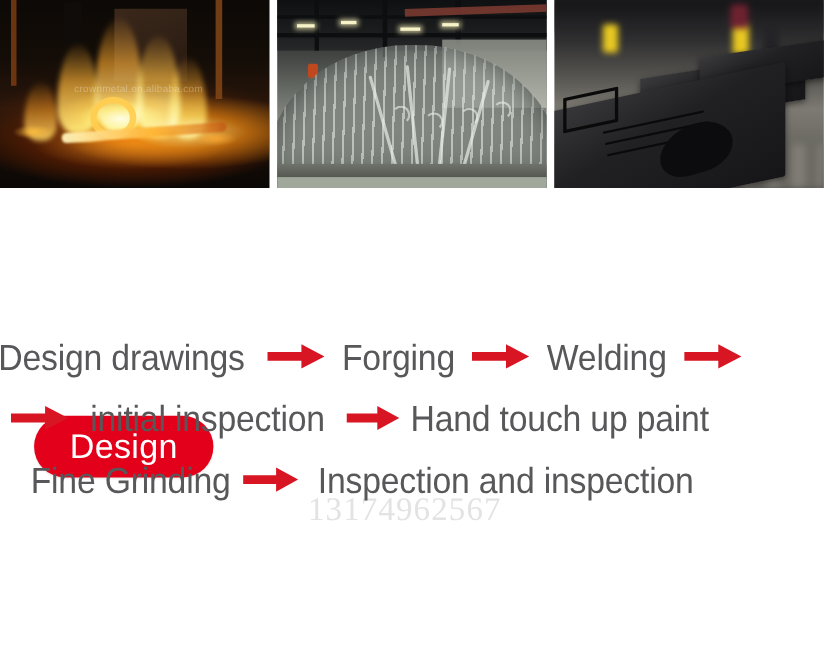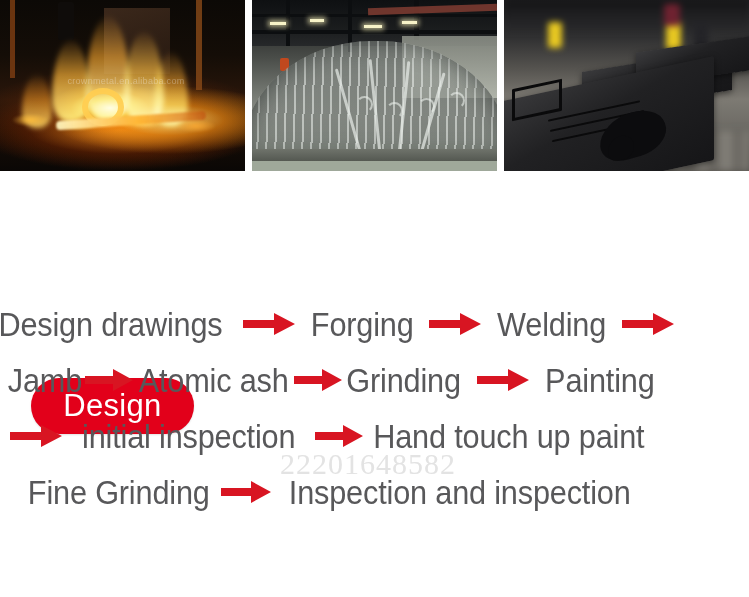--- a/index.html
+++ b/index.html
@@ -320,21 +320,21 @@
     <div class="dr-orn" style="left:104px;top:136px;width:26px;height:24px;transform:skewY(-12deg);"></div>
   </div>
 </div>
 
 <div class="process-section">
 
   <div class="badge-wrap">
     <div class="badge">Design</div>
   </div>
 
-  <div class="watermark">22201648582</div>
+  <div class="watermark">13174962567</div>
 
   <div class="flow">
 
     <div class="flow-line">
       <span class="step">Design drawings</span>
       <span class="gap-md"></span>
       <span class="arrow">
         <svg width="52" height="24" viewBox="0 0 52 24">
             <path d="M0 8 H31 V1 L52 12 L31 23 V16 H0 Z" fill="#d81522"></path>
           </svg>
@@ -351,43 +351,20 @@
       <span class="step">Welding</span>
       <span class="gap-md"></span>
       <span class="arrow">
         <svg width="52" height="24" viewBox="0 0 52 24">
             <path d="M0 8 H31 V1 L52 12 L31 23 V16 H0 Z" fill="#d81522"></path>
           </svg>
       </span>
     </div>
 
 
-    <div class="flow-line">
-      <span class="step">Jamb</span>
-      <span class="arrow">
-        <svg width="48" height="24" viewBox="0 0 48 24">
-            <path d="M0 8 H28 V1 L48 12 L28 23 V16 H0 Z" fill="#d81522"></path>
-          </svg>
-      </span>
-      <span class="step">Atomic ash</span>
-      <span class="arrow">
-        <svg width="48" height="24" viewBox="0 0 48 24">
-            <path d="M0 8 H28 V1 L48 12 L28 23 V16 H0 Z" fill="#d81522"></path>
-          </svg>
-      </span>
-      <span class="step">Grinding</span>
-      <span class="gap-md"></span>
-      <span class="arrow">
-        <svg width="52" height="24" viewBox="0 0 52 24">
-            <path d="M0 8 H31 V1 L52 12 L31 23 V16 H0 Z" fill="#d81522"></path>
-          </svg>
-      </span>
-      <span class="gap-md"></span>
-      <span class="step">Painting</span>
-    </div>
 
     <div class="flow-line">
       <span class="arrow">
         <svg width="52" height="24" viewBox="0 0 52 24">
             <path d="M0 8 H31 V1 L52 12 L31 23 V16 H0 Z" fill="#d81522"></path>
           </svg>
       </span>
       <span class="gap-md"></span>
       <span class="step">initial inspection</span>
       <span class="gap-md"></span>

